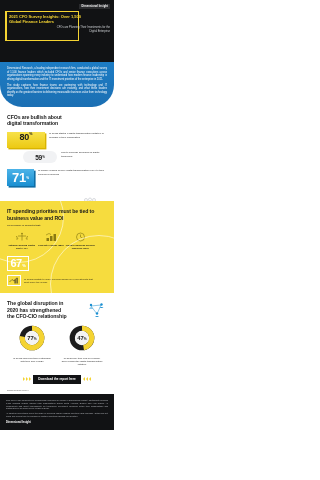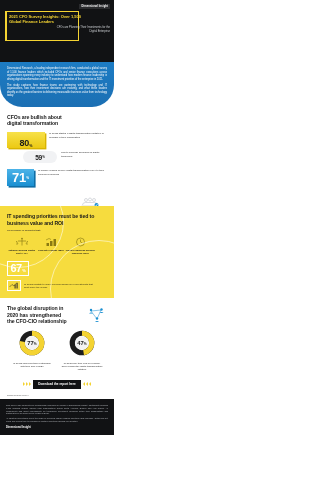--- a/index.html
+++ b/index.html
@@ -22,21 +22,21 @@
   .sec1{position:relative;background:#fff;padding:7px 7px 4px 7px;}
   .h2{font-size:5.2px;line-height:6.4px;font-weight:bold;color:#1a1a1a;letter-spacing:-.1px;}
   .dots{position:absolute;right:6px;top:8px;width:38px;height:11px;
         background-image:radial-gradient(#c9ccd1 .45px,transparent .5px);
         background-size:3.1px 3.1px;}
 
   .statrow{display:flex;align-items:flex-start;margin-top:6px;}
   .statrow .txt{font-size:2.45px;line-height:3.2px;color:#2b2b2b;flex:1;}
 
   .chip80{position:relative;width:38px;height:16px;background:linear-gradient(180deg,#f7e14a 0%,#ecc913 100%);
-          display:flex;align-items:flex-end;justify-content:center;margin-right:4px;
+          display:flex;align-items:flex-start;justify-content:center;margin-right:4px;
           box-shadow:1.4px 1.4px 0 #d9b400;}
   .chip80 .num{font-size:9px;font-weight:bold;color:#1a1a1a;letter-spacing:-.4px;}
   .chip80 .pct{font-size:3.6px;font-weight:bold;color:#1a1a1a;margin-left:.4px;}
 
   .chip59{position:relative;width:34px;height:12px;background:#f1f2f4;border-radius:6px;
           display:flex;align-items:center;justify-content:center;margin-right:4px;}
   .chip59 .num{font-size:6.6px;font-weight:bold;color:#1a1a1a;letter-spacing:-.3px;}
   .chip59 .pct{font-size:2.9px;font-weight:bold;color:#1a1a1a;margin-left:.4px;}
 
   .chip71{position:relative;width:27px;height:17px;background:linear-gradient(180deg,#4cb3e8 0%,#1a8fd1 100%);
@@ -44,21 +44,21 @@
           box-shadow:1.6px 1.6px 0 #0f6ea6;}
   .chip71 .num{font-size:13px;font-weight:bold;color:#fff;letter-spacing:-.3px;}
   .chip71 .pct{font-size:3.1px;font-weight:bold;color:#fff;margin-left:.3px;}
 
   .r59{justify-content:flex-end;margin-top:3px;}
   .r59 .txt{flex:0 0 46px;}
 
   .cloudicon{position:absolute;right:7px;top:8px;}
 
   
-  .sec2{position:relative;background:#f6dc3e;padding:7px 19px 7px 7px;margin-top:5px;overflow:hidden;}
+  .sec2{position:relative;background:#f6dc3e;padding:7px 19px 7px 7px;overflow:hidden;}
   .sec2:before{content:"";position:absolute;left:-28px;top:-30px;width:90px;height:90px;border-radius:50%;
                border:1px solid rgba(255,255,255,.55);}
   .sec2:after{content:"";position:absolute;right:-34px;bottom:-40px;width:96px;height:96px;border-radius:50%;
               border:1px solid rgba(255,255,255,.55);}
   .sec2 .h2{color:#1a1a1a;position:relative;}
   .kicker{font-size:2.5px;font-weight:bold;color:#4a4328;margin-top:3px;position:relative;}
 
   .prio{display:flex;justify-content:space-between;margin-top:5px;position:relative;}
   .prio .col{width:31px;text-align:center;}
   .prio .cap{font-size:2.3px;line-height:2.9px;font-weight:bold;color:#1a1a1a;margin-top:1.5px;}

